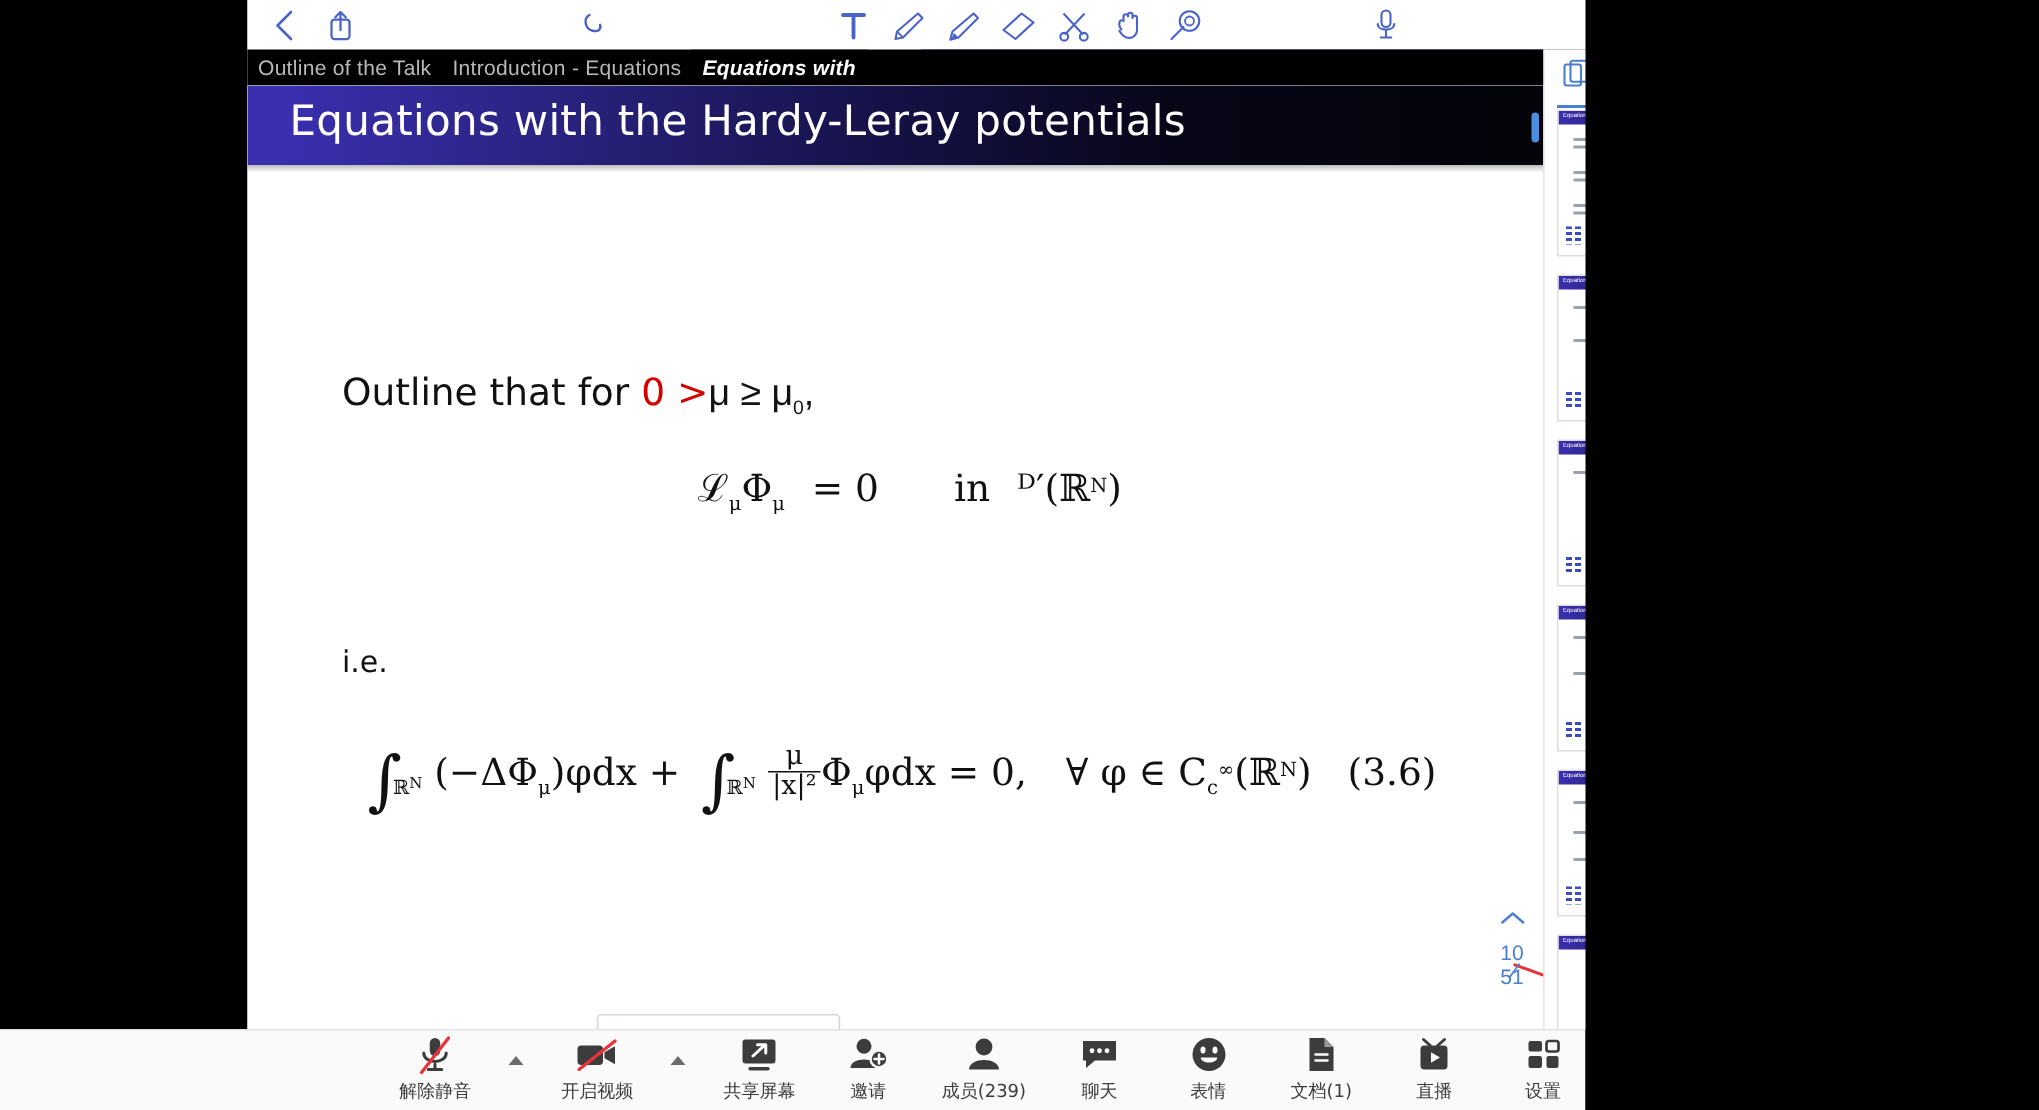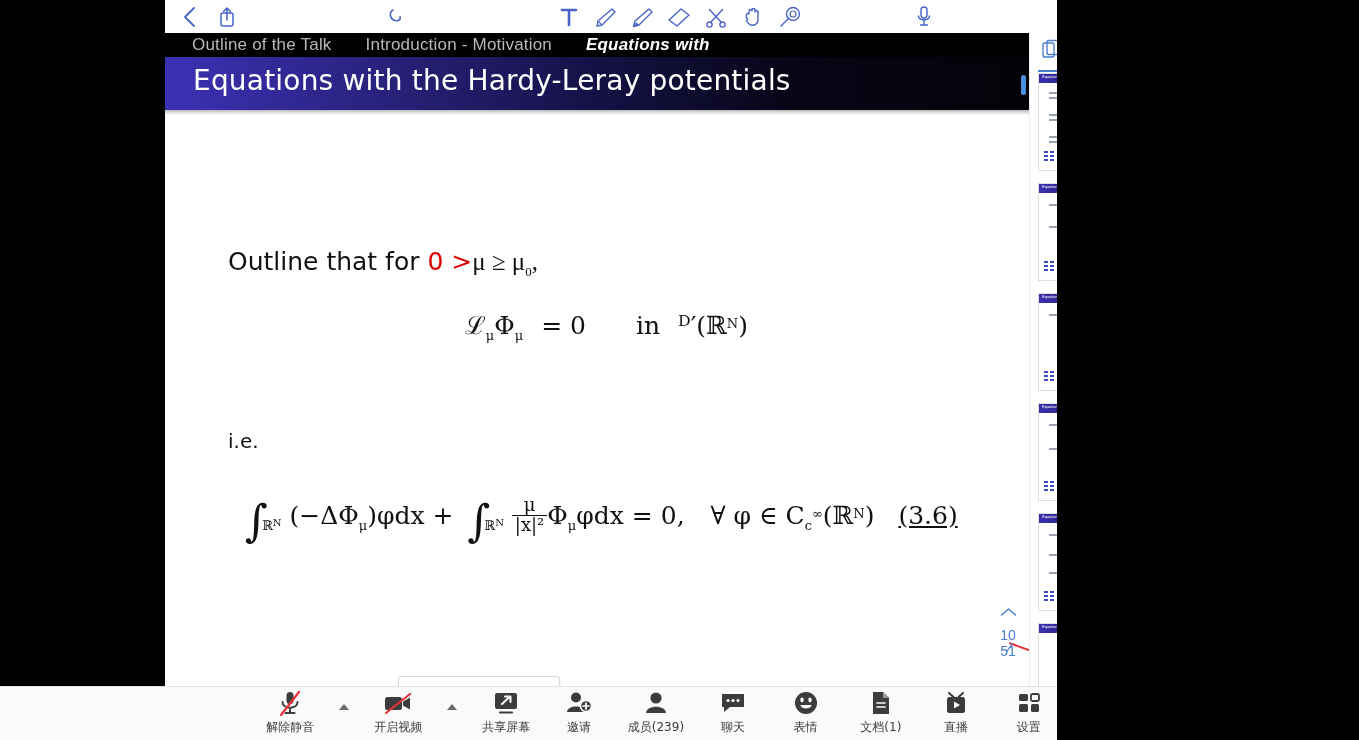--- a/index.html
+++ b/index.html
@@ -11,45 +11,45 @@
   .bottombar-bg{position:absolute;left:0;top:686px;width:1057px;height:54px;background:#fafafa;border-top:1px solid #e3e3e3;}
 
   
   .reader{position:absolute;left:165px;top:0;width:864px;height:686px;background:#fff;}
   .reader-toolbar{position:absolute;left:165px;top:0;width:1024px;height:33px;background:#fff;}
   .tb-icon{position:absolute;top:0;height:33px;display:flex;align-items:center;justify-content:center;color:#4a63c8;}
   .tb-icon svg{display:block;}
 
   
   .tabstrip{position:absolute;left:165px;top:33px;width:864px;height:24px;background:#000;overflow:hidden;white-space:nowrap;}
-  .tabstrip .tab{display:inline-block;font-size:17px;line-height:24px;padding:0 7px;color:#b8b8b8;letter-spacing:.2px;margin-left:20px;}
+  .tabstrip .tab{display:inline-block;font-size:14px;line-height:24px;padding:0 7px;color:#b8b8b8;letter-spacing:.2px;}
   .tabstrip .tab.active{color:#fff;font-weight:bold;background:#000;font-style:italic;}
 
   
   .slide{position:absolute;left:165px;top:57px;width:864px;height:629px;background:#fff;overflow:hidden;}
   .slide-title-bar{position:absolute;left:0;top:0;width:864px;height:53px;
     background:linear-gradient(90deg,#3a2fae 0%,#3a2fae 3%,#2b2483 22%,#151145 50%,#070617 72%,#030309 100%);}
   .slide-title{position:absolute;left:28px;top:7px;font-size:28px;color:#fff;font-family:"DejaVu Sans",sans-serif;font-weight:400;letter-spacing:.2px;}
   .slide-title-shadow{position:absolute;left:0;top:53px;width:864px;height:5px;
     background:linear-gradient(180deg,rgba(130,130,130,.55),rgba(255,255,255,0));}
 
   .slide-body{position:absolute;left:0;top:58px;width:864px;height:571px;color:#111;}
-  .math{font-family:Liberation Serif, serif;}
+  .math{font-family:Liberation Sans, sans-serif;}
   .line-remark{position:absolute;left:63px;top:132px;font-size:25px;font-family:"DejaVu Sans",sans-serif;white-space:nowrap;}
   .red{color:#d60000;}
   .eq1{position:absolute;left:300px;top:192px;font-size:25px;white-space:nowrap;font-family:"DejaVu Serif",serif;}
   .ie{position:absolute;left:63px;top:314px;font-size:20px;font-family:"DejaVu Sans",sans-serif;}
   .eq2{position:absolute;left:80px;top:380px;font-size:25px;white-space:nowrap;font-family:"DejaVu Serif",serif;}
   .bigint{font-size:44px;vertical-align:-12px;}
   .sub{font-size:13px;vertical-align:-6px;}
   .supsm{font-size:13px;vertical-align:6px;}
   .frac{display:inline-block;text-align:center;vertical-align:middle;font-size:18px;line-height:1.05;position:relative;top:-2px;}
   .frac .num{display:block;padding:0 3px;}
   .frac .den{display:block;border-top:1.5px solid #111;padding:0 3px;}
-  .eqnum{margin-left:16px;text-decoration:underline;}
+  .eqnum{margin-left:16px;}
 
   
   .tooltip{position:absolute;left:233px;top:561px;width:160px;height:31px;background:#fff;border:1px solid #d8d8d8;border-radius:3px;
      display:flex;align-items:center;justify-content:center;font-size:13px;color:#333;
      font-family:"DejaVu Sans","Liberation Sans",sans-serif;box-shadow:0 1px 3px rgba(0,0,0,.08);}
   .tooltip:after{content:"";position:absolute;left:50%;margin-left:-7px;bottom:-7px;width:12px;height:12px;background:#fff;
      border-right:1px solid #d8d8d8;border-bottom:1px solid #d8d8d8;transform:rotate(45deg);}
 
   
   .pagenav{position:absolute;left:990px;top:604px;width:36px;height:82px;display:flex;flex-direction:column;align-items:center;
@@ -178,21 +178,21 @@
       <svg width="26" height="22" viewBox="0 0 26 22">
           <path d="M4 4 L11 3 L11 19 L4 20 Z" fill="none" stroke="#4a63c8" stroke-width="1.3" stroke-linejoin="round"></path>
           <path d="M11 3 L18 4 L18 20 L11 19 Z" fill="none" stroke="#4a63c8" stroke-width="1.3" stroke-linejoin="round"></path>
           <path d="M18 4 L23 5 L23 19 L18 20" fill="none" stroke="#4a63c8" stroke-width="1.3" stroke-linejoin="round"></path>
         </svg>
     </div>
   </div>
 
   <div class="bluefill" style="position:absolute;left:614px;top:33px;width:415px;height:24px;background:#3832a8;"></div>
   <div class="tabstrip">
-    <span class="tab">Outline of the Talk</span><span class="tab">Introduction - Motivation</span><span class="tab active">Equations with</span>
+    <span class="tab">Outline of the Talk</span><span class="tab">Introduction - Equations</span><span class="tab active">Equations with</span>
   </div>
 
   <div class="slide">
     <div class="slide-title-bar"></div>
     <div class="slide-title">Equations with the Hardy-Leray potentials</div>
     <div class="slide-title-shadow"></div>
 
     <div class="slide-body">
 
       <div class="line-remark">

